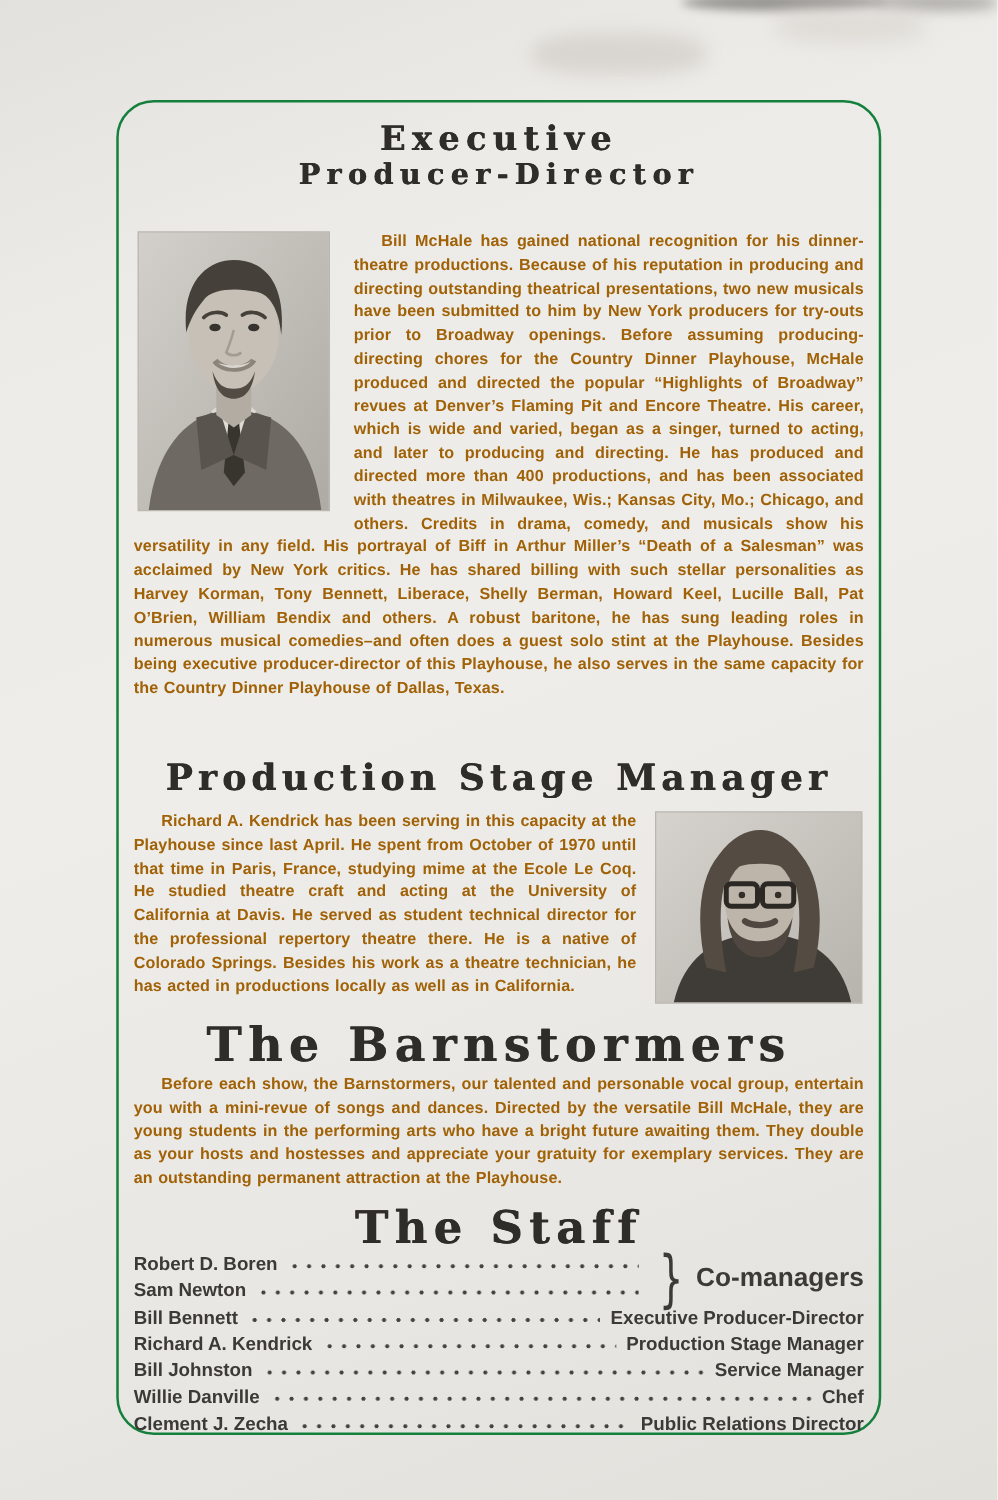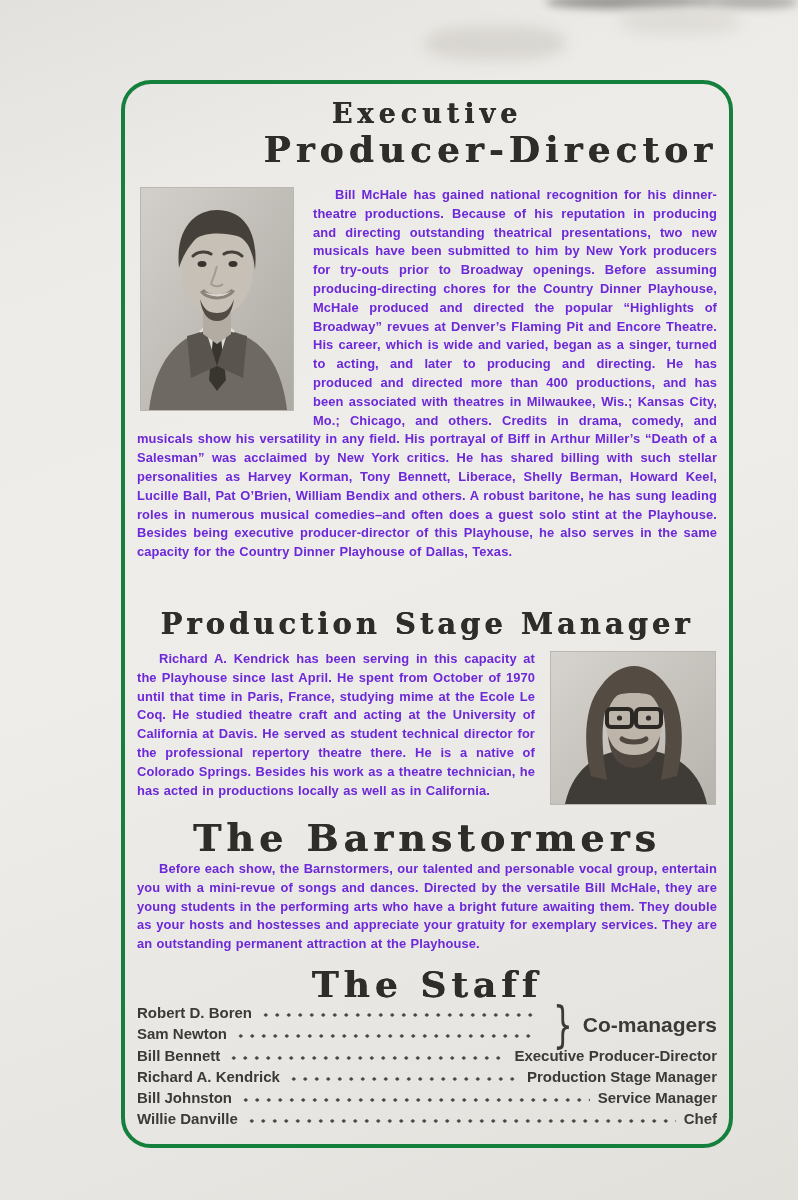--- a/index.html
+++ b/index.html
@@ -16,45 +16,45 @@
     background:#8a8884; border-radius:50%; filter:blur(4px); opacity:.85; }
   .smudge-b { position:absolute; top:-4px; left:698px; width:100px; height:12px;
     background:#9a9894; border-radius:40%; filter:blur(5px); opacity:.8; }
   .ghost-mark { position:absolute; top:26px; left:425px; width:140px; height:34px;
     background:#d7d4cf; border-radius:40%; filter:blur(7px); opacity:.9; }
   .ghost-mark2 { position:absolute; top:8px; left:620px; width:120px; height:26px;
     background:#dbd8d3; border-radius:40%; filter:blur(8px); opacity:.8; }
 
   .page-frame {
     position:absolute; left:93px; top:80px; width:612px; height:1068px;
-    border:4px solid #15803d; border-radius:30px;margin-left:28px;
+    border:2px solid #15803d; border-radius:30px;
   }
   .sec { position:absolute; left:12px; right:12px; }
 
   
   .slab {
     font-family:"DejaVu Serif", serif; font-weight:700; color:#2f2d2a;
     text-align:center; letter-spacing:5px; line-height:1.15;
     text-shadow:0.4px 0 0 #2f2d2a;
   }
   .sec-title { top:14px; }
   .title-l1 { font-size:27px; }
-  .title-l2 { font-size:36px;text-align:right; }
+  .title-l2 { font-size:23px; }
 
   .sec-exec { top:102px; max-height:422px; overflow:hidden; }
   .sec-psm-title { top:524px; font-size:29px; letter-spacing:4px; }
   .sec-psm { top:566px; max-height:168px; overflow:hidden; }
   .sec-barn-title { top:732px; font-size:38px; }
   .sec-barn { top:776px; max-height:106px; overflow:hidden; }
   .sec-staff-title { top:880px; font-size:36px; }
   .sec-staff { top:920px; }
 
   .body-text {
     font-size:12.9px; font-weight:700; line-height:18.8px;
-    text-align:justify; color:#6d28d9; letter-spacing:.1px; word-spacing:.6px;
+    text-align:justify; color:#a16207; letter-spacing:.1px; word-spacing:.6px;
   }
   .indent { text-indent:22px; }
 
   .photo { background:#c6c3be; box-shadow:0 0 0 1px #bab7b1; }
   .photo-mchale { float:left; width:152px; height:222px; margin:2px 20px 4px 4px; }
   .photo-kendrick { float:right; width:164px; height:152px; margin:2px 2px 4px 16px; }
   .photo svg { display:block; width:100%; height:100%; }
 
   
   .staff-list { font-size:15px; font-weight:700; color:#3c3a37; }
@@ -180,15 +180,20 @@
     <div class="staff-row">
       <span class="staff-name">Bill Johnston</span>
       <span class="leader"></span>
       <span class="staff-role">Service Manager</span>
     </div>
     <div class="staff-row">
       <span class="staff-name">Willie Danville</span>
       <span class="leader"></span>
       <span class="staff-role">Chef</span>
     </div>
+    <div class="staff-row">
+      <span class="staff-name">Clement J. Zecha</span>
+      <span class="leader"></span>
+      <span class="staff-role">Public Relations Director</span>
+    </div>
   </div>
 
 </div>
 
 </body></html>

